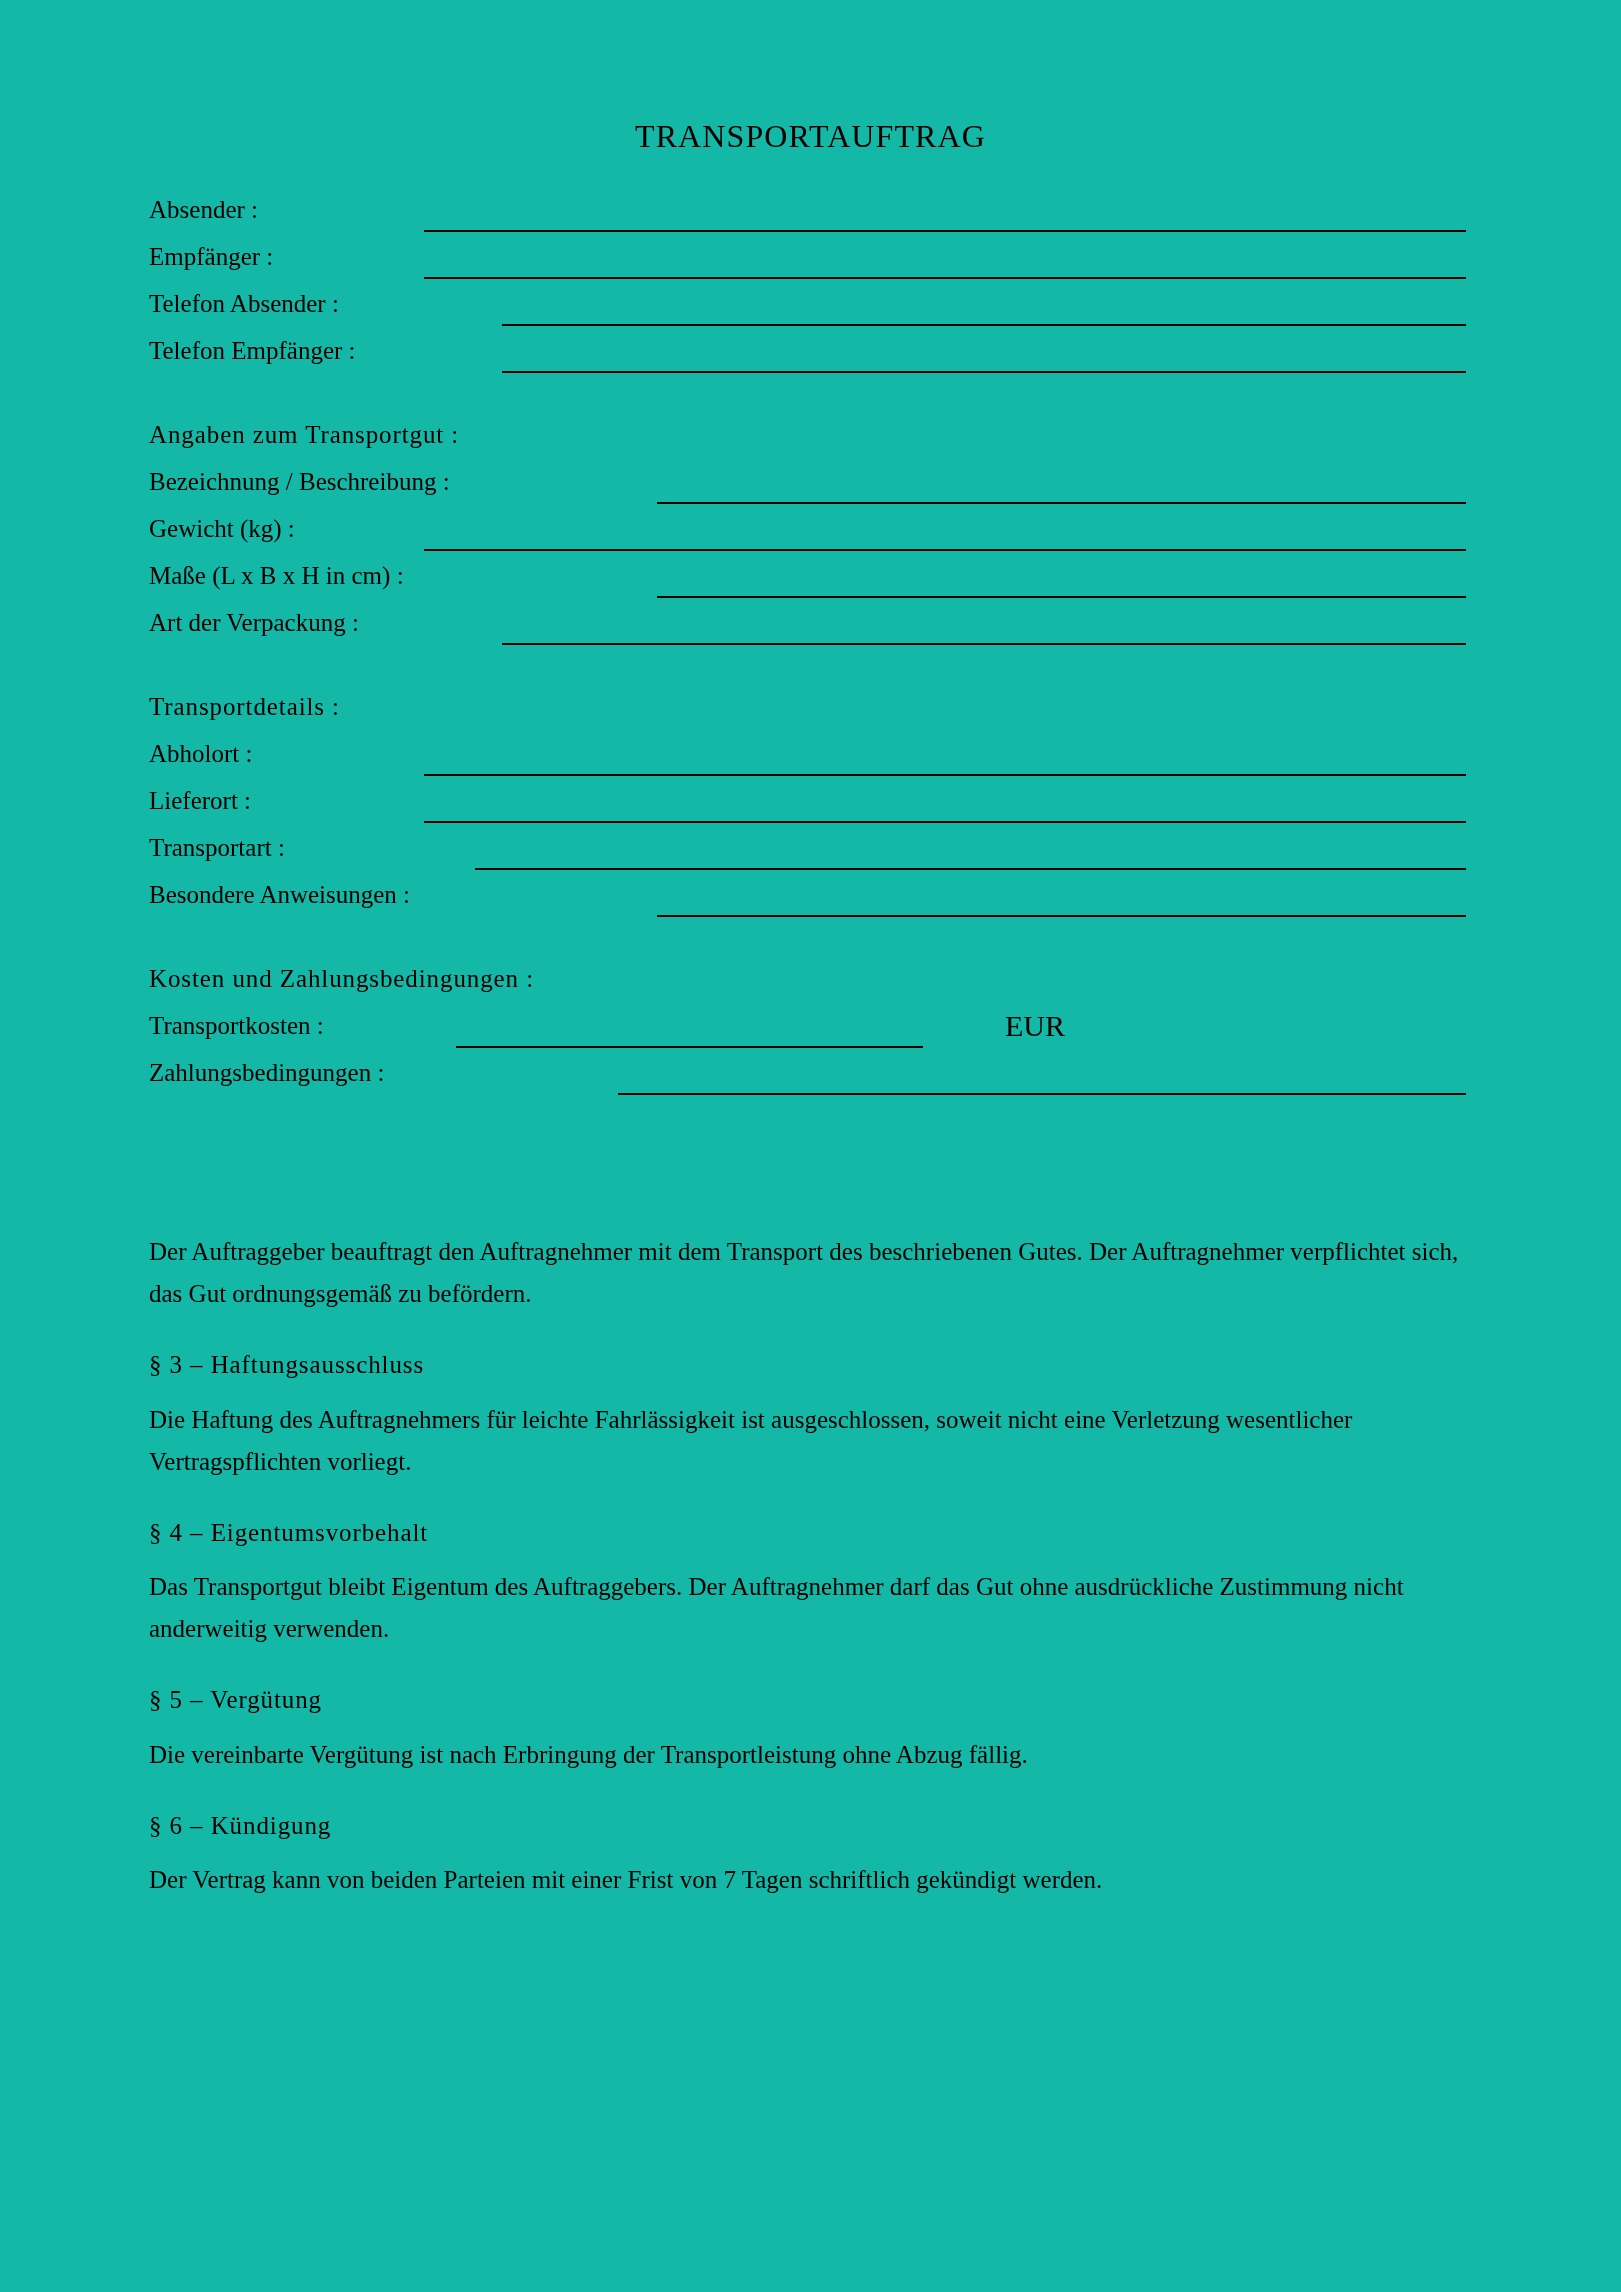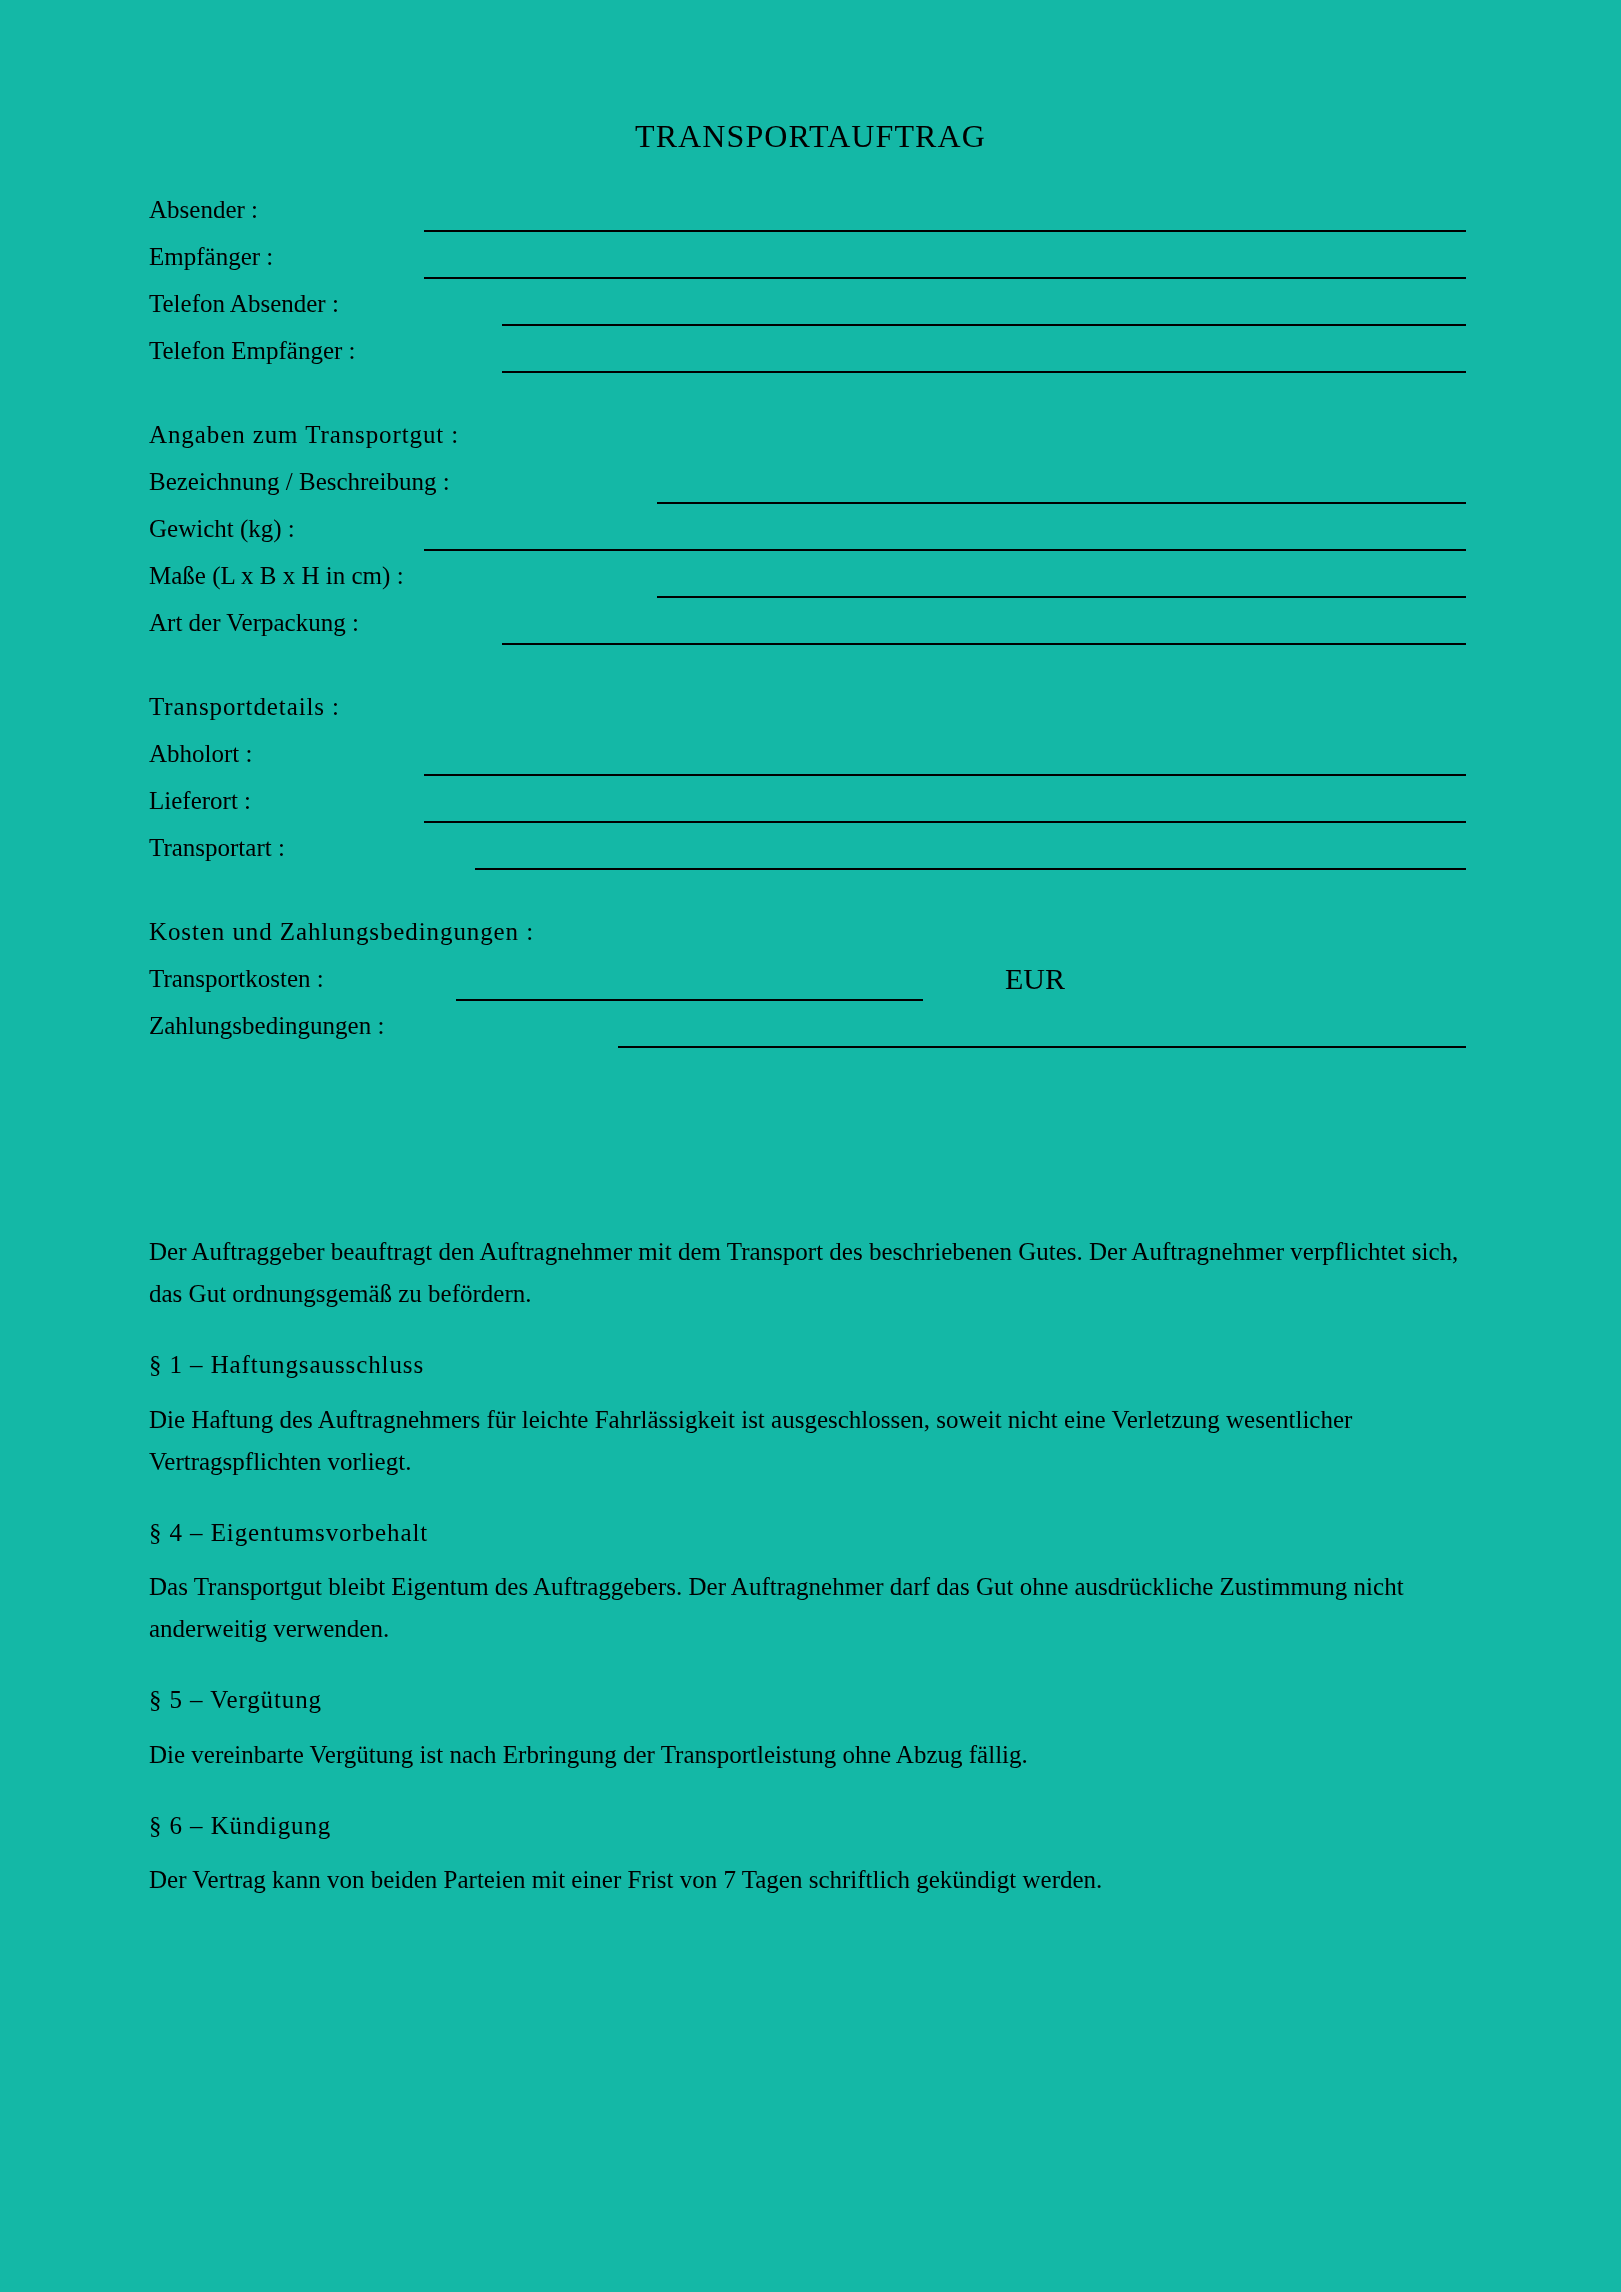--- a/index.html
+++ b/index.html
@@ -151,41 +151,45 @@
         <span class="rule" style="left: 275px; right: 5.9px;"></span>
       </div>
       <div class="form-row">
         <span class="label">Lieferort :</span>
         <span class="rule" style="left: 275px; right: 5.9px;"></span>
       </div>
       <div class="form-row">
         <span class="label">Transportart :</span>
         <span class="rule" style="left: 326px; right: 5.9px;"></span>
       </div>
+      <div class="form-row">
+        <span class="label">Besondere Anweisungen :</span>
+        <span class="rule" style="left: 508px; right: 5.9px;"></span>
+      </div>
       <div class="spacer-sm"></div>
       <div class="section-head">
         <span class="label">Kosten und Zahlungsbedingungen :</span>
       </div>
       <div class="form-row">
         <span class="label">Transportkosten :</span>
         <span class="rule" style="left: 307px; right: 549px;"></span>
         <span class="unit-label" style="left: 856px;">EUR</span>
       </div>
       <div class="form-row">
         <span class="label">Zahlungsbedingungen :</span>
         <span class="rule" style="left: 469px; right: 5.9px;"></span>
       </div>
     </div>
 
   <div class="clauses" id="clauses-block">
       <div class="clause">
         <div class="clause-body">Der Auftraggeber beauftragt den Auftragnehmer mit dem Transport des beschriebenen Gutes. Der Auftragnehmer verpflichtet sich, das Gut ordnungsgemäß zu befördern.</div>
       </div>
       <div class="clause">
-        <div class="clause-title">§ 1 – Haftungsausschluss</div>
+        <div class="clause-title">§ 3 – Haftungsausschluss</div>
         <div class="clause-body">Die Haftung des Auftragnehmers für leichte Fahrlässigkeit ist ausgeschlossen, soweit nicht eine Verletzung wesentlicher Vertragspflichten vorliegt.</div>
       </div>
       <div class="clause">
         <div class="clause-title">§ 4 – Eigentumsvorbehalt</div>
         <div class="clause-body">Das Transportgut bleibt Eigentum des Auftraggebers. Der Auftragnehmer darf das Gut ohne ausdrückliche Zustimmung nicht anderweitig verwenden.</div>
       </div>
       <div class="clause">
         <div class="clause-title">§ 5 – Vergütung</div>
         <div class="clause-body">Die vereinbarte Vergütung ist nach Erbringung der Transportleistung ohne Abzug fällig.</div>
       </div>

